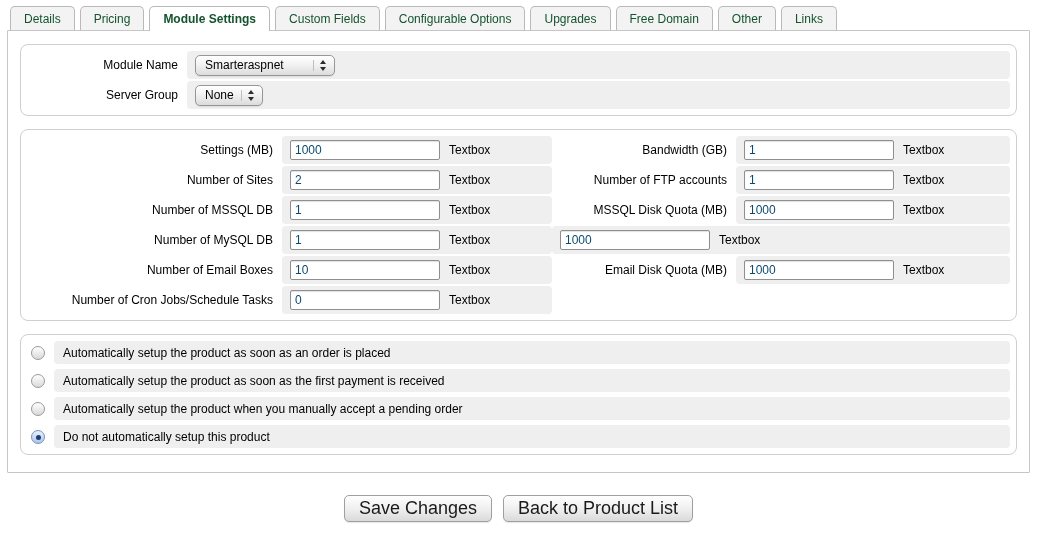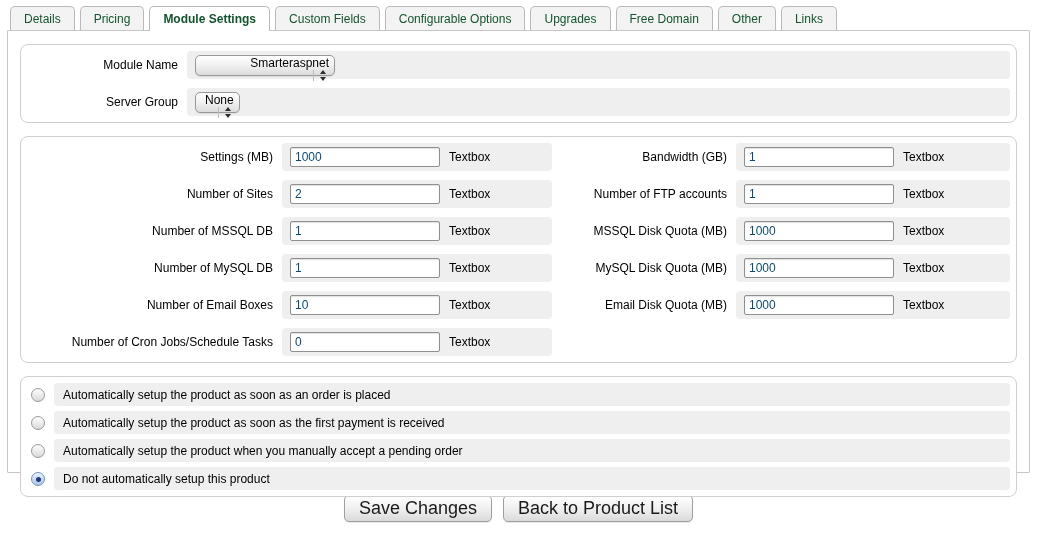--- a/index.html
+++ b/index.html
@@ -14,21 +14,21 @@
     border-radius:5px 5px 0 0; cursor:pointer; white-space:nowrap; color:#14532d; }
   .tab.active { background:#ffffff; font-weight:bold; height:25px; margin-bottom:-1px; }
 
   
   .container { position:relative; z-index:1; margin:0 7px; width:1023px; height:443px;
     border:1px solid #c6c6c6; background:#fff; padding:13px 12px; border-radius:1px; }
 
   .panel { border:1px solid #cfcfcf; border-radius:8px; background:#fff;
     padding:6px; margin-bottom:13px; }
 
-  .frow { display:flex; align-items:center; margin-bottom:9px; }
+  .frow { display:flex; align-items:center; margin-bottom:2px; }
   .frow:last-child { margin-bottom:0; }
   .flabel { text-align:right; padding-right:9px; white-space:nowrap; }
   .fband { background:#efefef; border-radius:4px; min-height:28px;
     display:flex; align-items:center; padding:3px 8px; }
 
   
   .p1 .flabel { flex:0 0 160px; }
   .p1 .fband  { flex:1; }
 
   
@@ -37,24 +37,24 @@
   .p2 .flabel.lb { flex:0 0 184px; }
   .p2 .fband.bb  { flex:1; }
   .p2 .spacer    { flex:1; }
 
   input.tbx { width:150px; height:20px; border:1px solid #8f8f8f; border-radius:2px;
     background:#fff; padding:1px 4px; font-family:inherit; font-size:12px; color:#0c4a6e;
     box-shadow:inset 0 1px 1px rgba(0,0,0,.12); }
   .tbx-tag { margin-left:9px; }
 
   
-  .mselect { display:inline-flex; align-items:flex-end; height:21px;
+  .mselect { display:inline-flex; align-items:center; height:21px;
     border:1px solid #979797; border-radius:5px; padding:0 5px 0 9px;
     background:linear-gradient(#ffffff,#f2f2f2 45%,#dcdcdc); cursor:pointer;
-    box-shadow:0 1px 1px rgba(0,0,0,.08);flex-direction:column; }
+    box-shadow:0 1px 1px rgba(0,0,0,.08); }
   .mselect .stext { white-space:nowrap; }
   .mselect.wide { width:140px; justify-content:space-between; }
   .arrows { display:flex; flex-direction:column; align-items:center;
     border-left:1px solid #bdbdbd; margin-left:7px; padding:0 3px 0 6px; }
   .tri-up { width:0; height:0; border-left:3px solid transparent;
     border-right:3px solid transparent; border-bottom:4px solid #2c2c2c; }
   .tri-down { width:0; height:0; border-left:3px solid transparent;
     border-right:3px solid transparent; border-top:4px solid #2c2c2c; margin-top:3px; }
 
   
@@ -159,21 +159,20 @@
         <span class="tbx-tag">Textbox</span>
       </div>
     </div>
 
     <div class="frow">
       <div class="flabel la">Number of MySQL DB</div>
       <div class="fband ba">
         <input class="tbx" value="1" style="">
         <span class="tbx-tag">Textbox</span>
       </div>
-      <div class="flabel lb">MySQL Disk Quota (MB)</div>
       <div class="fband bb">
         <input class="tbx" value="1000" style="">
         <span class="tbx-tag">Textbox</span>
       </div>
     </div>
 
     <div class="frow">
       <div class="flabel la">Number of Email Boxes</div>
       <div class="fband ba">
         <input class="tbx" value="10" style="">

